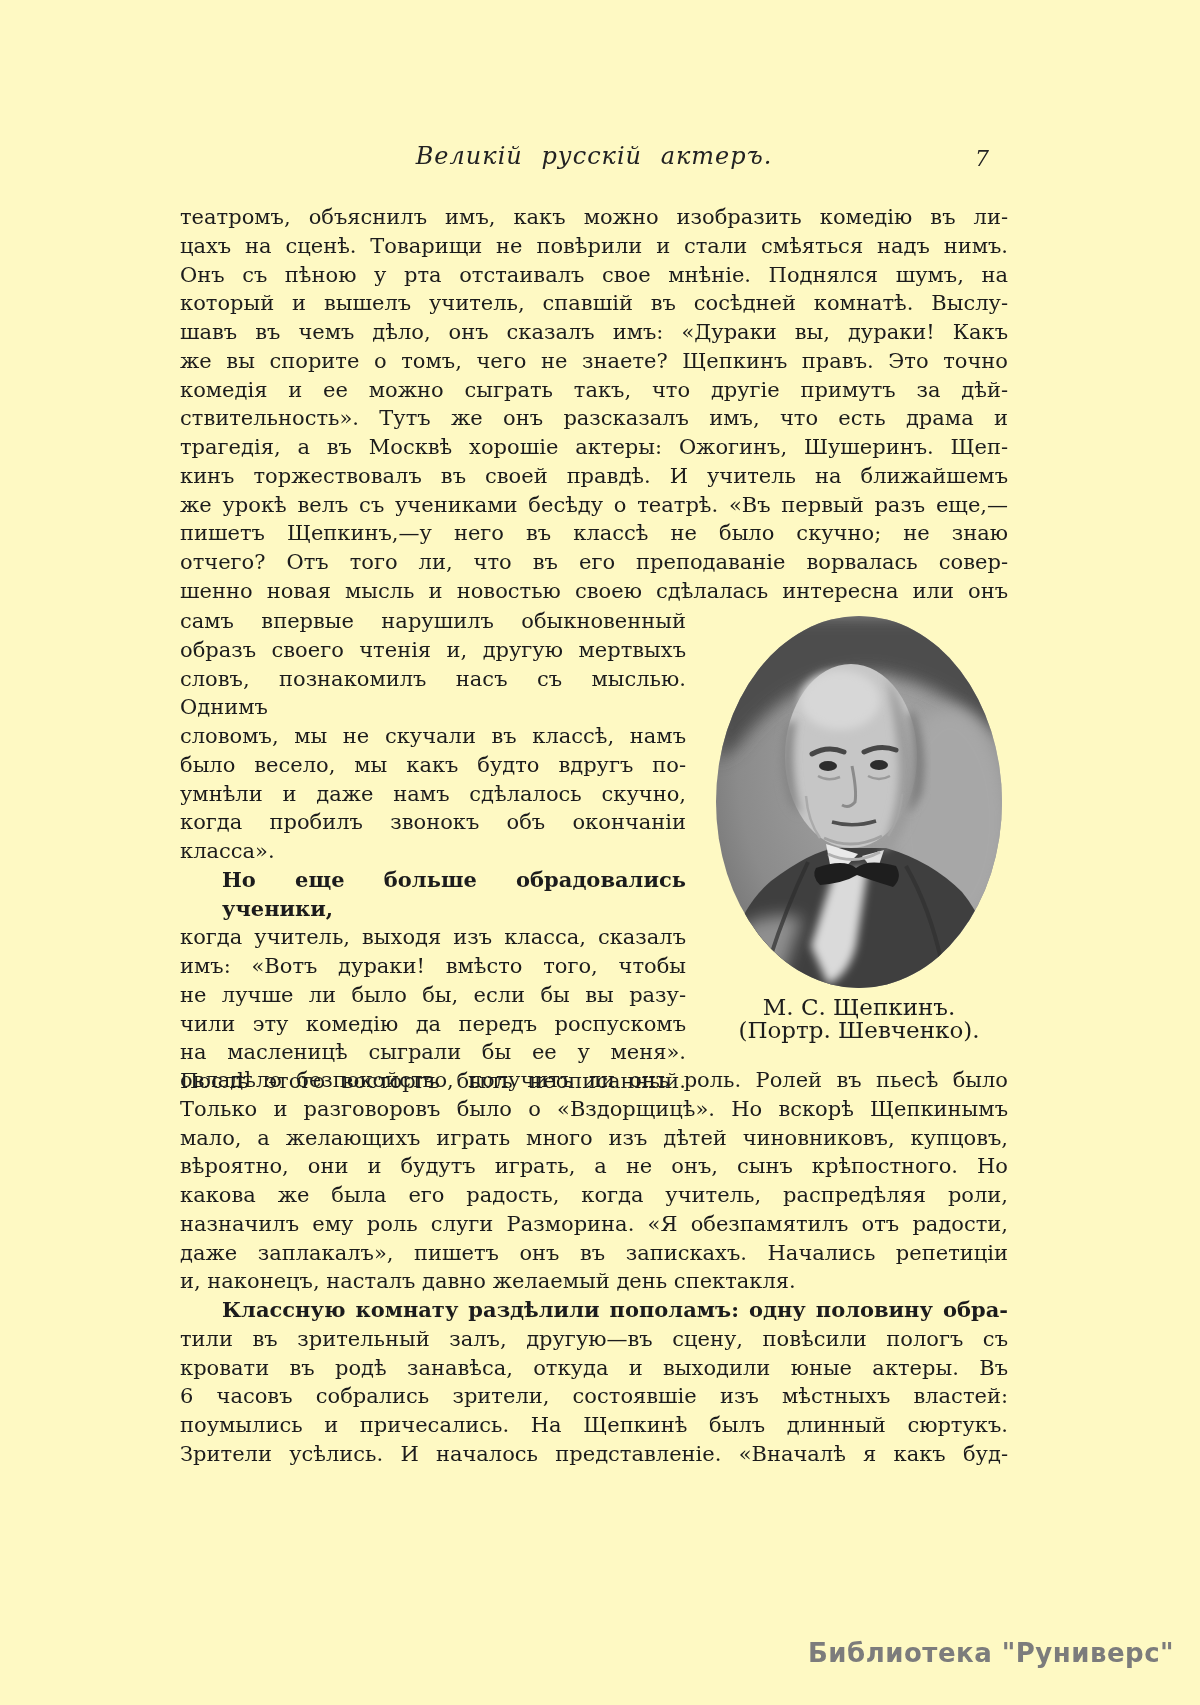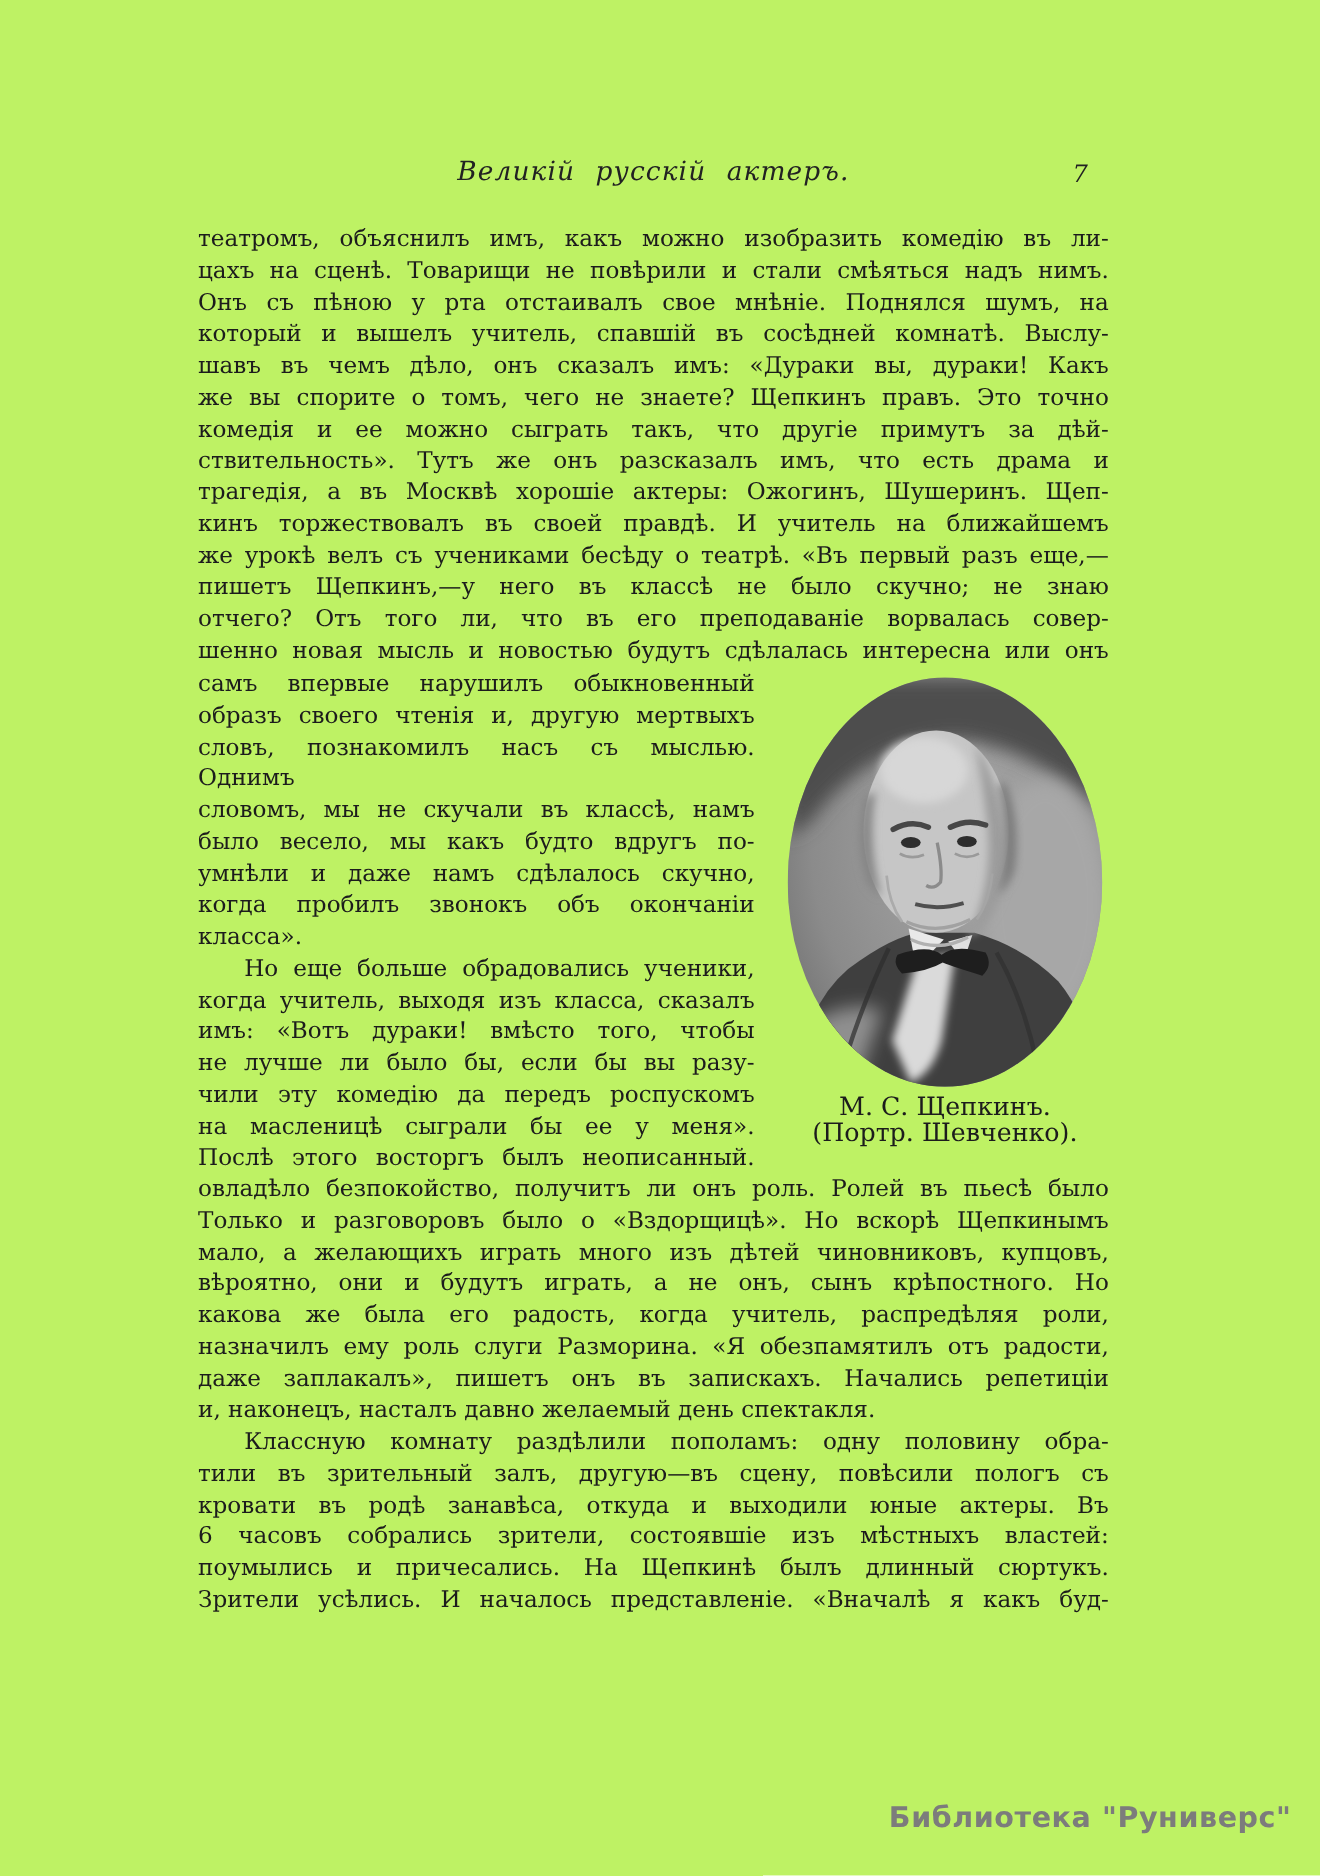--- a/index.html
+++ b/index.html
@@ -1,36 +1,36 @@
 <!DOCTYPE html>
 <html><head>
 <meta charset="utf-8">
 <style>
   html,body{margin:0;padding:0;background:#ffffff;}
   .page{
-    position:relative;width:1200px;height:1705px;background:#bef264;
+    position:relative;width:1200px;height:1705px;background:#fef9c3;
     font-family:"DejaVu Serif","Liberation Serif",serif;color:#1d1d1d;
     overflow:hidden;
   }
   .running-head{position:absolute;left:180px;top:142px;width:828px;height:34px;}
   .running-title{
     width:100%;text-align:center;font-style:italic;font-size:24px;
     word-spacing:10px;letter-spacing:1px;color:#222;
   }
   .page-number{
     position:absolute;left:975px;top:146px;width:40px;
     font-size:22px;font-style:italic;color:#222;
   }
   .tblock{position:absolute;font-size:21px;line-height:28.75px;color:#1c1c1c;}
   #block-a{left:180px;top:203px;width:828px;}
   #block-b{left:180px;top:607px;width:506px;}
   #block-c{left:180px;top:1066px;width:828px;}
   .line{text-align:justify;text-align-last:justify;white-space:normal;}
   .line.nj{text-align-last:left;}
-  .line.ind{padding-left:42px;}
+  .line.ind{padding-left:42px;font-weight:bold;}
   .portrait{position:absolute;left:716px;top:616px;width:286px;margin:0;}
   .portrait svg{display:block;width:286px;height:372px;}
   .portrait-caption{
     margin-top:8px;text-align:center;font-size:23px;line-height:23px;color:#1c1c1c;
   }
   .watermark{
     position:absolute;left:808px;top:1638px;
     font-family:"DejaVu Sans","Liberation Sans",sans-serif;
     font-size:26px;font-weight:600;color:#7c7c7c;letter-spacing:0.5px;
   }
@@ -52,21 +52,21 @@
       <div class="line">который и вышелъ учитель, спавшій въ сосѣдней комнатѣ. Выслу-</div>
       <div class="line">шавъ въ чемъ дѣло, онъ сказалъ имъ: «Дураки вы, дураки! Какъ</div>
       <div class="line">же вы спорите о томъ, чего не знаете? Щепкинъ правъ. Это точно</div>
       <div class="line">комедія и ее можно сыграть такъ, что другіе примутъ за дѣй-</div>
       <div class="line">ствительность». Тутъ же онъ разсказалъ имъ, что есть драма и</div>
       <div class="line">трагедія, а въ Москвѣ хорошіе актеры: Ожогинъ, Шушеринъ. Щеп-</div>
       <div class="line">кинъ торжествовалъ въ своей правдѣ. И учитель на ближайшемъ</div>
       <div class="line">же урокѣ велъ съ учениками бесѣду о театрѣ. «Въ первый разъ еще,—</div>
       <div class="line">пишетъ Щепкинъ,—у него въ классѣ не было скучно; не знаю</div>
       <div class="line">отчего? Отъ того ли, что въ его преподаваніе ворвалась совер-</div>
-      <div class="line">шенно новая мысль и новостью будутъ сдѣлалась интересна или онъ</div>
+      <div class="line">шенно новая мысль и новостью своею сдѣлалась интересна или онъ</div>
     </div>
 
   <figure class="portrait">
     <svg viewBox="0 0 286 372" aria-hidden="true">
       <defs>
         <clipPath id="ov">
             <ellipse cx="143" cy="186" rx="143" ry="186"></ellipse>
           </clipPath>
         <filter id="b8" x="-40%" y="-40%" width="180%" height="180%">
             <feGaussianBlur stdDeviation="8"></feGaussianBlur>

